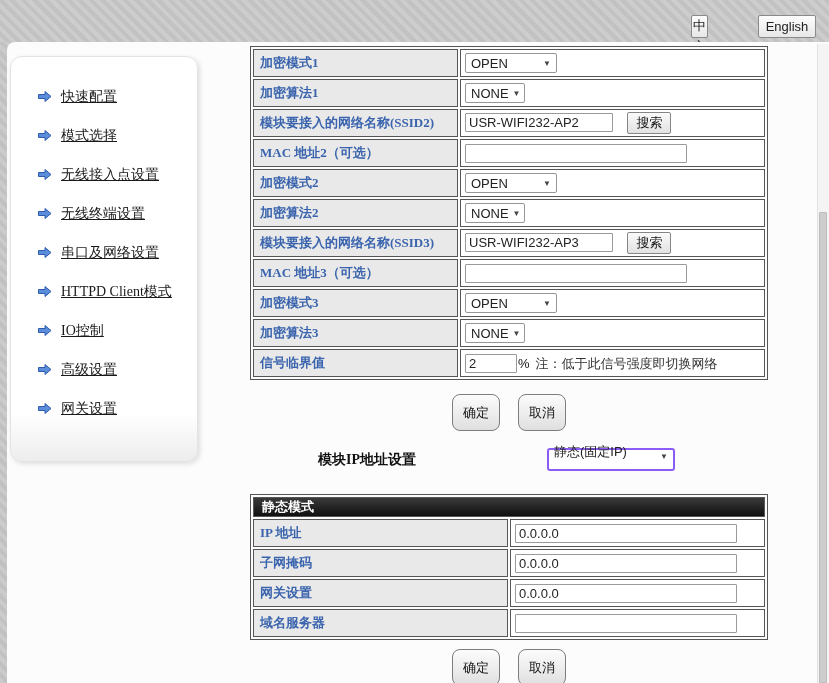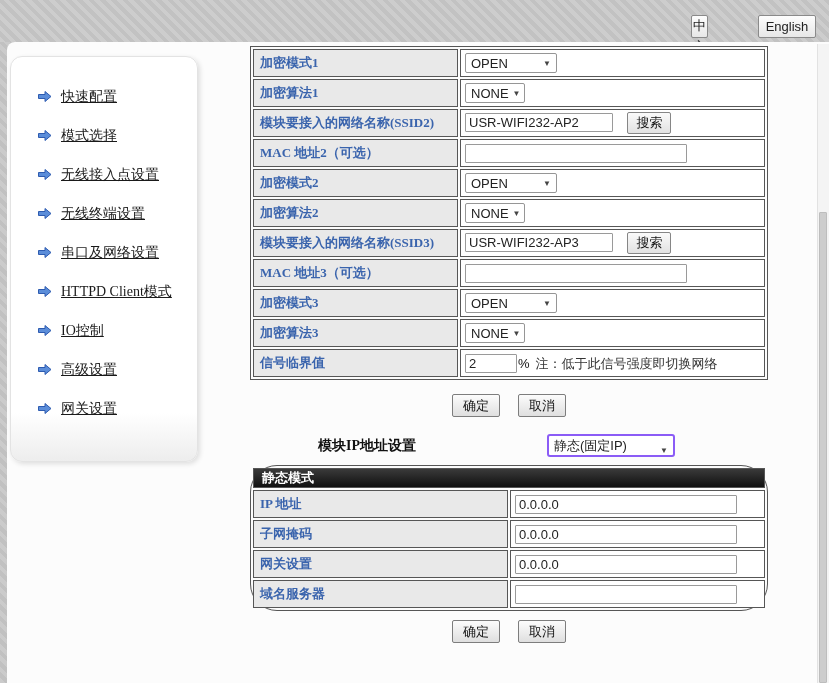--- a/index.html
+++ b/index.html
@@ -66,55 +66,55 @@
     font-family:"Liberation Sans",sans-serif; font-size:13px; color:#222;
     padding:0 3px;
   }
   .inp-ssid{ width:148px; }
   .inp-wide{ width:222px; }
   .inp-small{ width:52px; }
 
   .fselect{
     display:inline-flex; align-items:center; justify-content:space-between;
     height:20px; border:1px solid #969696; border-radius:2px;
-    background:#fff; padding:0 5px; font-size:13px; color:#222;
+    background:#fff; padding:8px 5px; font-size:13px; color:#222;
     cursor:pointer; vertical-align:middle;
   }
   .sel-wide{ width:92px; }
   .sel-narrow{ width:60px; }
   .sel-caret{ font-size:8px; color:#444; margin-left:4px; }
 
   .mini-btn{
     height:22px; padding:0 8px; margin-left:10px;
     border:1px solid #868686; border-radius:2px;
     background:linear-gradient(#fafafa,#e2e2e2);
     font-size:13px; color:#111; cursor:pointer; vertical-align:middle;
   }
   .note-pct{ font-size:13px; color:#111; margin-left:1px; }
   .note-txt{ font-size:13px; color:#333; margin-left:6px; font-family:"Liberation Serif",serif; }
 
   .btn-row{ display:flex; justify-content:center; gap:18px; margin-top:14px; }
   .ok-btn{
-    height:23px; padding:0 10px;
-    border:1px solid #7d7d7d; border-radius:2px;
+    height:37px; padding:0 10px;
+    border:1px solid #7d7d7d; border-radius:8px;
     background:linear-gradient(#fcfcfc,#dfdfdf);
     font-size:13px; color:#111; cursor:pointer;
   }
 
   .ip-row{ position:relative; height:26px; margin-top:17px; }
   .ip-title{
     position:absolute; left:68px; top:3px;
     font-family:"Liberation Serif",serif; font-weight:bold; font-size:14px; color:#111;
   }
   .sel-ipmode{
     position:absolute; left:297px; top:0; width:128px; height:23px;
     border:2px solid #8b5cf6; border-radius:3px;align-items:flex-end;
   }
 
-  table.cfg2{ margin-top:5px;border-radius:27px; }
+  table.cfg2{ margin-top:20px; }
   .dark-head{
     background:linear-gradient(#3a3a3a,#101010) !important;
     color:#fff; font-family:"Liberation Serif",serif; font-weight:bold;
     font-size:13px; padding-left:8px; height:20px !important;
   }
 
   
   .scrollbar{
     position:absolute; right:0; top:2px; bottom:0; width:12px;
     background:#f4f4f4; border-left:1px solid #e2e2e2;

